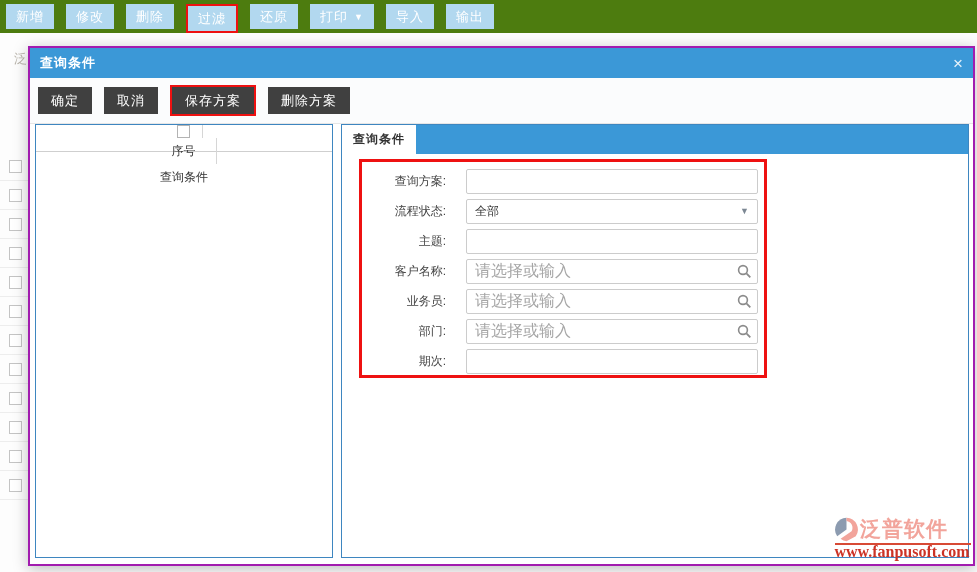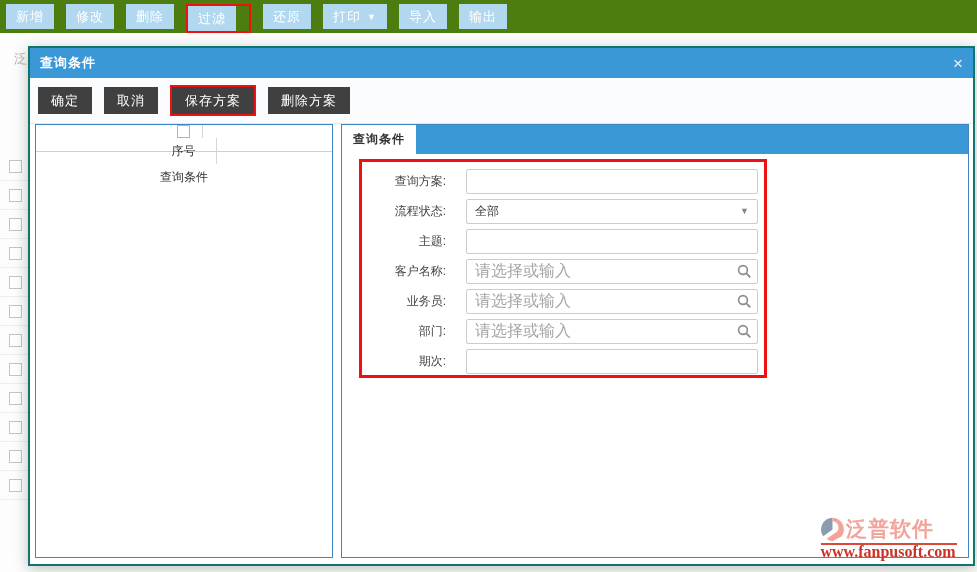--- a/index.html
+++ b/index.html
@@ -6,30 +6,30 @@
   html,body { width:977px; height:572px; overflow:hidden; background:#fff;
     font-family:"Liberation Sans","DejaVu Sans",sans-serif; }
   .stage { position:relative; width:977px; height:572px; background:#fdfdfd; }
 
   
   .toolbar { position:absolute; left:0; top:0; width:977px; height:33px; background:#4d7c0f; display:flex; align-items:flex-start; padding:4px 0 0 6px; }
   .tbtn { height:25px; min-width:44px; padding:0 10px; margin-right:12px; background:#b2d8ef; color:#fff;
     font-size:13px; display:flex; align-items:center; justify-content:center; border:none; cursor:pointer; letter-spacing:1px; }
   .tbtn .caret { font-size:9px; margin-left:6px; color:#fff; }
   .red-wrap { border:2px solid #ee1111; margin-right:12px; }
-  .red-wrap .tbtn { margin-right:13px; }
+  .red-wrap .tbtn { margin-right:0; }
 
   .bg-rows { position:absolute; left:0; top:152px; width:30px; }
   .bg-row { height:29px; border-bottom:1px solid #ededed; position:relative; }
   .bg-row .cb { position:absolute; left:9px; top:8px; width:13px; height:13px; border:1px solid #c4c4c4; background:#fff; }
   .bg-frag { position:absolute; left:14px; top:50px; font-size:13px; color:#b9b4ab; }
 
   
   .modal { position:absolute; left:28px; top:46px; width:947px; height:520px; background:#fff;
-    border:2px solid #0f766e; box-shadow:0 3px 14px rgba(0,0,0,.25); }
+    border:2px solid #a21caf; box-shadow:0 3px 14px rgba(0,0,0,.25); }
   .modal-header { height:30px; background:#3b98d7; color:#fff; display:flex; align-items:center; padding:0 10px; }
   .modal-title { font-size:13px; font-weight:bold; letter-spacing:1px; }
   .modal-close { margin-left:auto; font-size:17px; line-height:1; color:#e8f3fb; cursor:pointer; font-weight:normal; }
   .btnbar { height:46px; background:#fbfcfd; display:flex; align-items:center; padding:0 8px; border-bottom:1px solid #e6e6e6; }
   .mbtn { height:27px; padding:0 13px; background:#404040; color:#fff; font-size:13px; border:none;
     display:flex; align-items:center; justify-content:center; margin-right:12px; cursor:pointer; letter-spacing:1px; }
   .mred-wrap { border:2px solid #ee1111; margin-right:12px; }
   .mred-wrap .mbtn { margin-right:0; }
 
   
@@ -52,21 +52,21 @@
   .fctrl { position:relative; flex:1; height:25px; }
   .fctrl input { width:100%; height:25px; border:1px solid #ccc; border-radius:2px; padding:0 24px 0 8px;
     font-size:16px; color:#333; outline:none; font-family:inherit; background:#fff; }
   .fctrl input::placeholder { color:#a6a6a6; opacity:1; }
   .fselect { width:100%; height:25px; border:1px solid #ccc; border-radius:2px; background:#fff;
     display:flex; align-items:center; padding:0 8px; font-size:12px; color:#333; cursor:pointer; }
   .fselect .sel-caret { margin-left:auto; font-size:9px; color:#7c8793; }
   .icon-search { position:absolute; right:6px; top:5px; width:15px; height:15px; }
 
   
-  .watermark { position:absolute; right:16px; bottom:3px; width:138px; text-align:center; z-index:5; background:transparent; }
+  .watermark { position:absolute; right:2px; bottom:3px; width:138px; text-align:center; z-index:5; background:transparent; }
   .wm-top { display:flex; align-items:center; justify-content:flex-start; }
   .wm-brand { font-size:21px; font-weight:bold; color:#f2a49b; letter-spacing:1px; white-space:nowrap; }
   .wm-line { border-top:2px solid #d84a35; margin:0 0 0 2px; }
   .wm-url { font-size:16px; font-weight:bold; color:#cc3326; font-family:"Liberation Serif","DejaVu Serif",serif; margin-top:-2px; }
 </style>
 </head>
 <body>
 
 <div class="stage">
 

